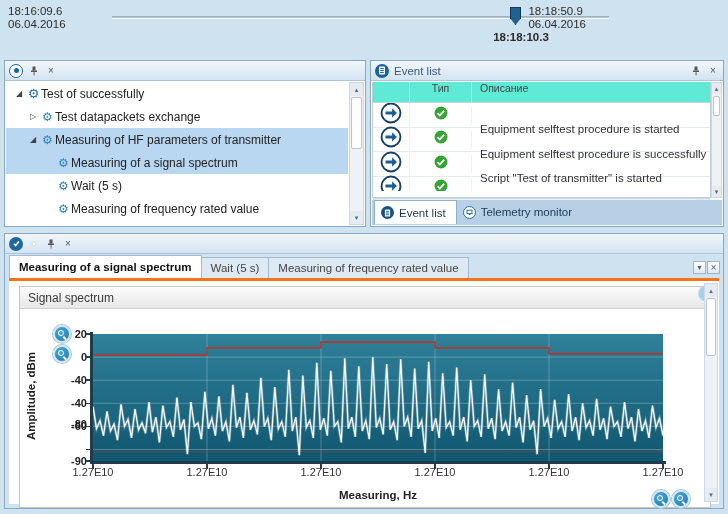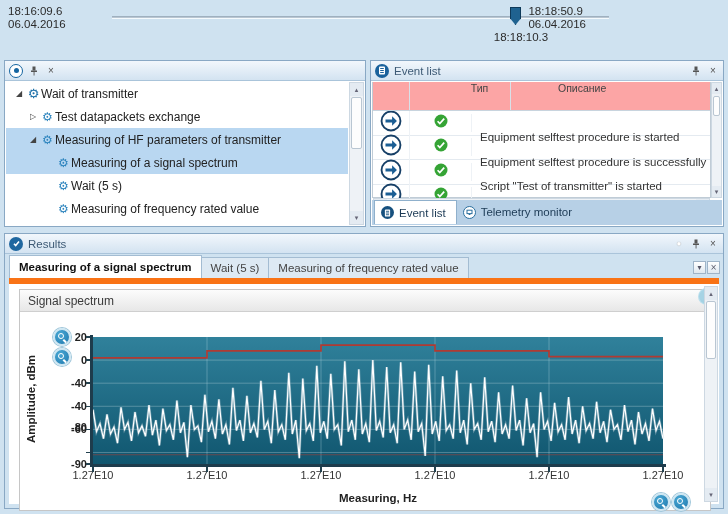--- a/index.html
+++ b/index.html
@@ -7,21 +7,21 @@
   .screen{position:relative;width:728px;height:514px;background:#cfe2f0;
     font-family:"Liberation Sans",sans-serif;color:#222;overflow:hidden;}
   .abs{position:absolute;}
 
   
   .tl-lbl{font-size:11.5px;color:#2b2b2b;line-height:13px;}
   .tl-track{left:112px;top:16px;width:497px;height:3px;background:#b9c6d2;
     border-bottom:1px solid #f5fafd;border-top:1px solid #9fb0bf;}
   .tl-marker{left:510px;top:7px;width:11px;height:18px;background:#1f6290;
     border:1px solid #0e3a5a;clip-path:polygon(0 0,100% 0,100% 62%,50% 100%,0 62%);}
-  .tl-cursor-lbl{left:476px;top:31px;width:90px;text-align:center;font-size:11.5px;color:#2b2b2b;}
+  .tl-cursor-lbl{left:476px;top:31px;width:90px;text-align:center;font-size:11.5px;color:#2b2b2b;font-weight:bold;}
 
   
   .panel{position:absolute;border:1px solid #89a8c4;background:#fff;}
   .phead{position:absolute;left:0;top:0;right:0;height:20px;
     background:linear-gradient(#f2f7fc,#d3e3f1);border-bottom:1px solid #aac4da;
     display:flex;align-items:center;padding:0 4px;gap:5px;}
   .phead .ttl{font-size:11.5px;color:#3d5a75;flex:1;}
   .hbtn{width:12px;height:12px;display:flex;align-items:center;justify-content:center;
     font-size:10px;color:#555;cursor:default;}
   .circ-ic{width:14px;height:14px;border-radius:50%;display:inline-flex;align-items:center;
@@ -44,22 +44,22 @@
     justify-content:center;font-size:7px;color:#667;background:#e4ebf2;
     font-family:"DejaVu Sans",sans-serif;}
   .sb-thumb{position:absolute;left:1px;right:1px;background:#fdfdfd;border:1px solid #b9c6d2;border-radius:2px;}
   .hsb-btn{position:absolute;top:0;bottom:0;width:13px;display:flex;align-items:center;
     justify-content:center;font-size:7px;color:#667;background:#e4ebf2;
     font-family:"DejaVu Sans",sans-serif;}
   .hsb-thumb{position:absolute;top:1px;bottom:1px;background:#fdfdfd;border:1px solid #b9c6d2;border-radius:2px;}
 
   
   .etable{position:absolute;left:1px;top:21px;right:12px;height:116px;background:#fff;}
-  .ethead{display:flex;height:29px;background:#fca5a5;border-bottom:1px solid #c8d4de;
-    font-size:10.5px;color:#444;gap:39px;}
+  .ethead{display:flex;height:21px;background:#5eead4;border-bottom:1px solid #c8d4de;
+    font-size:10.5px;color:#444;}
   .ethead .c1{width:37px;border-right:1px solid #d8e0e8;}
   .ethead .c2{width:62px;border-right:1px solid #d8e0e8;text-align:center;}
   .erows{height:88px;overflow:hidden;}
   .erow{height:24.5px;display:flex;align-items:center;border-bottom:1px solid #e4eaf0;}
   .erow .c1{width:37px;display:flex;justify-content:center;border-right:1px solid #eef2f6;}
   .erow .c2{width:62px;display:flex;justify-content:center;border-right:1px solid #eef2f6;}
   .erow .c3{flex:1;font-size:11.5px;color:#333;padding-left:8px;white-space:nowrap;overflow:hidden;margin-top:29px;}
 
   .tabstrip{position:absolute;left:1px;right:1px;bottom:1px;height:25px;background:#b7d0e6;
     display:flex;align-items:flex-start;padding-left:2px;}
@@ -73,21 +73,21 @@
   .rtab{height:22px;display:flex;align-items:center;padding:0 9px;font-size:11.5px;
     color:#444;background:#dde9f3;border:1px solid #a3bcd2;border-left:none;}
   .rtab:first-child{border-left:1px solid #a3bcd2;}
   .rtab.active{background:#fff;border-bottom:1px solid #fff;color:#111;font-weight:bold;height:24px;}
   .rtab-btn{width:13px;height:13px;border:1px solid #9fb4c8;background:linear-gradient(#fff,#dfe8f0);
     display:flex;align-items:center;justify-content:center;font-size:8px;color:#556;
     font-family:"DejaVu Sans",sans-serif;}
 
   
   .rbody{position:absolute;left:4px;top:44px;right:4px;bottom:4px;background:#fff;
-    border-top:6px solid #f97316;}
+    border-top:3px solid #f97316;}
   .subpanel{position:absolute;left:10px;top:5px;width:692px;height:222px;border:1px solid #c6c6c6;background:#fff;}
   .specbar{position:absolute;left:0;top:0;right:0;height:22px;
     background:linear-gradient(#fcfcfc,#e7e7e7);border-bottom:1px solid #cfcfcf;
     display:flex;align-items:center;padding:0 8px;}
   .specbar .t{font-size:12px;color:#3a3a3a;flex:1;}
   .combo{position:absolute;right:16px;top:2px;width:104px;height:19px;
     background:linear-gradient(#ffffff,#e4e4e4);border:1px solid #8fa0ad;
     display:flex;align-items:center;font-size:11px;font-weight:bold;color:#222;
     padding:0 5px;}
   .combo .arr{margin-left:auto;font-size:8px;color:#333;font-family:"DejaVu Sans",sans-serif;}
@@ -143,21 +143,21 @@
             <rect x="1" y="4.5" width="6" height="1.5" fill="#555"></rect>
             <rect x="3.6" y="6" width="0.9" height="3.5" fill="#555"></rect>
           </svg>
       </span>
       <span class="hbtn">×</span>
     </div>
     <div class="tree">
       <div class="trow lvl0">
         <span class="exp">◢</span>
         <span class="gear root">⚙</span>
-        <span>Wait of transmitter</span>
+        <span>Test of successfully</span>
       </div>
       <div class="trow lvl1">
         <span class="exp">▷</span>
         <span class="gear">⚙</span>
         <span>Test datapackets exchange</span>
       </div>
       <div class="trow lvl1 sel">
         <span class="exp">◢</span>
         <span class="gear">⚙</span>
         <span>Measuring of HF parameters of transmitter</span>
@@ -319,21 +319,20 @@
     </div>
   </div>
 
   <div class="panel" style="left:4px;top:233px;width:720px;height:276px;background:#cfe2f0;">
     <div class="phead">
       <span class="circ-ic" style="background:#1f67a0;">
         <svg width="9" height="9" viewBox="0 0 9 9">
             <path d="M2 4.7l1.7 1.9L7 2.6" stroke="#fff" stroke-width="1.6" fill="none"></path>
           </svg>
       </span>
-      <span class="ttl">Results</span>
       <span class="hbtn" style="font-size:8px;color:#fff;text-shadow:0 0 1px #888;">●</span>
       <span class="hbtn">
         <svg class="pin-svg" width="8" height="10" viewBox="0 0 8 10">
             <rect x="2.5" y="0.5" width="3" height="4" fill="#555"></rect>
             <rect x="1" y="4.5" width="6" height="1.5" fill="#555"></rect>
             <rect x="3.6" y="6" width="0.9" height="3.5" fill="#555"></rect>
           </svg>
       </span>
       <span class="hbtn">×</span>
     </div>

